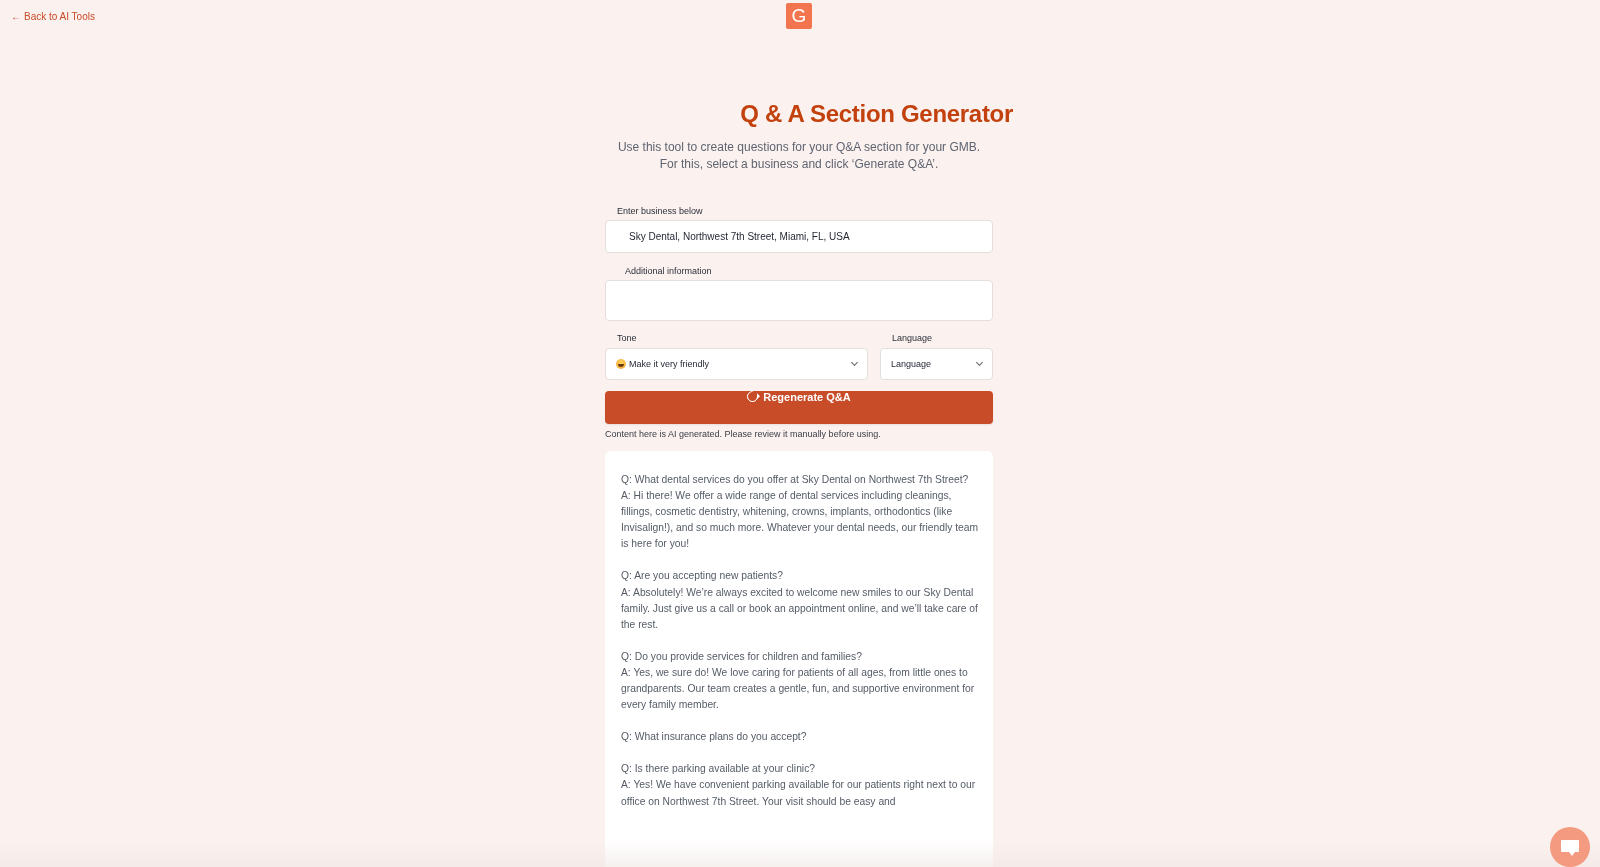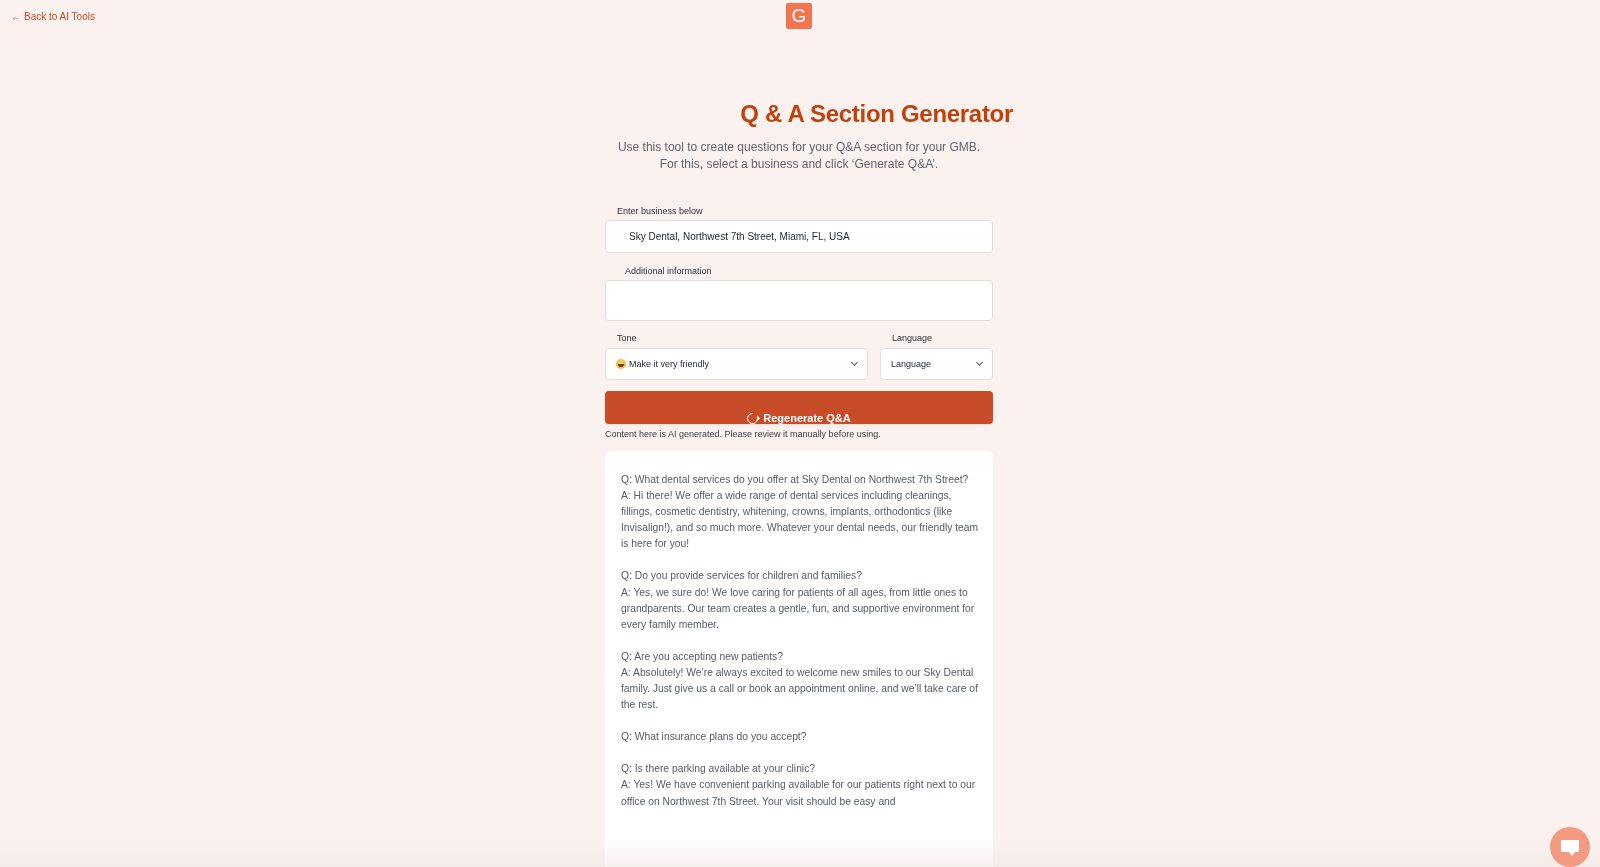--- a/index.html
+++ b/index.html
@@ -81,21 +81,21 @@
       background: #6b3a12; border-radius: 0 0 3px 3px;
     }
     .chevron {
       width: 5px; height: 5px; border-right: 1px solid #666; border-bottom: 1px solid #666;
       transform: rotate(45deg); margin-top: -3px;
     }
     .primary-btn {
       position: absolute; left: 0; top: 391px; width: 388px; height: 33px;
       background: #c94c28; border: none; border-radius: 4px;
       color: #fff; font-size: 11px; font-weight: 700;
-      display: flex; align-items: flex-end; justify-content: center; gap: 5px;
+      display: flex; align-items: flex-start; justify-content: center; gap: 5px;
       font-family: "Liberation Sans", sans-serif; cursor: pointer;
       box-shadow: 0 1px 2px rgba(0,0,0,0.08);
     }
     .refresh-icon {
       width: 11px; height: 11px; border: 1.5px solid #fff; border-radius: 50%;
       border-top-color: transparent; position: relative; transform: rotate(45deg);
     }
     .refresh-icon::after {
       content: ""; position: absolute; top: -3px; right: -1px;
       border-left: 3px solid #fff; border-top: 3px solid transparent; border-bottom: 3px solid transparent;
@@ -175,26 +175,26 @@
   </button>
 
   <div class="disclaimer">Content here is AI generated. Please review it manually before using.</div>
 
   <div class="output-card">
     <div class="qa-block">
       <span class="qa-q">Q: What dental services do you offer at Sky Dental on Northwest 7th Street?</span>
       <span class="qa-a">A: Hi there! We offer a wide range of dental services including cleanings, fillings, cosmetic dentistry, whitening, crowns, implants, orthodontics (like Invisalign!), and so much more. Whatever your dental needs, our friendly team is here for you!</span>
     </div>
     <div class="qa-block">
+      <span class="qa-q">Q: Are you accepting new patients?</span>
+      <span class="qa-a">A: Absolutely! We’re always excited to welcome new smiles to our Sky Dental family. Just give us a call or book an appointment online, and we’ll take care of the rest.</span>
+    </div>
+    <div class="qa-block">
       <span class="qa-q">Q: Do you provide services for children and families?</span>
       <span class="qa-a">A: Yes, we sure do! We love caring for patients of all ages, from little ones to grandparents. Our team creates a gentle, fun, and supportive environment for every family member.</span>
-    </div>
-    <div class="qa-block">
-      <span class="qa-q">Q: Are you accepting new patients?</span>
-      <span class="qa-a">A: Absolutely! We’re always excited to welcome new smiles to our Sky Dental family. Just give us a call or book an appointment online, and we’ll take care of the rest.</span>
     </div>
     <div class="qa-block">
       <span class="qa-q">Q: What insurance plans do you accept?</span>
     </div>
     <div class="qa-block">
       <span class="qa-q">Q: Is there parking available at your clinic?</span>
       <span class="qa-a">A: Yes! We have convenient parking available for our patients right next to our office on Northwest 7th Street. Your visit should be easy and</span>
     </div>
   </div>
 </div>

